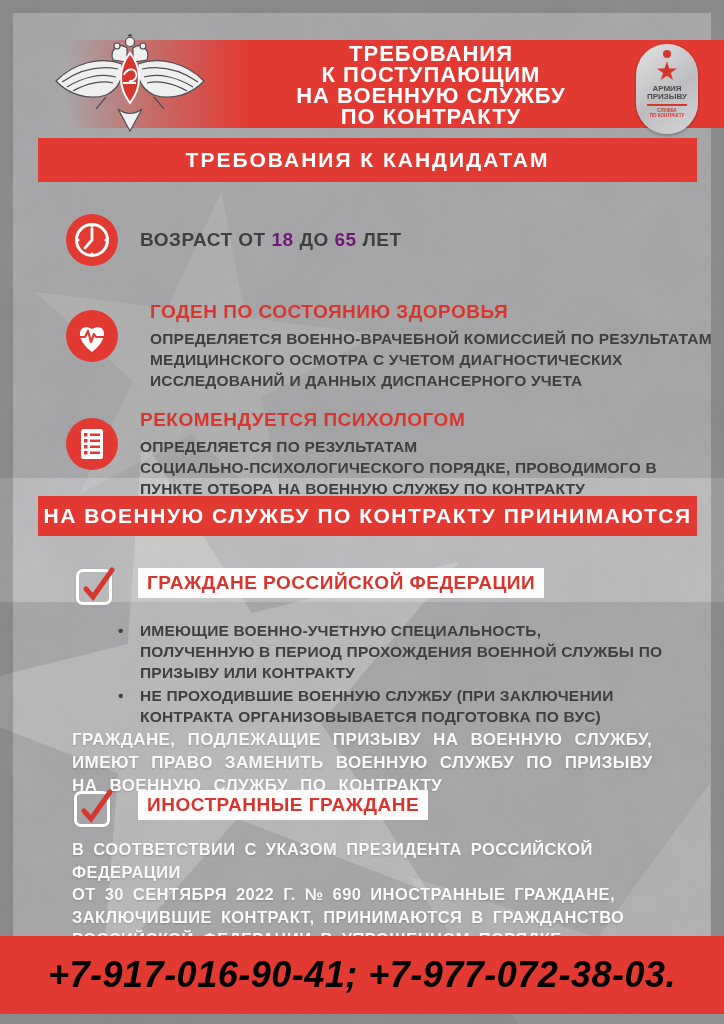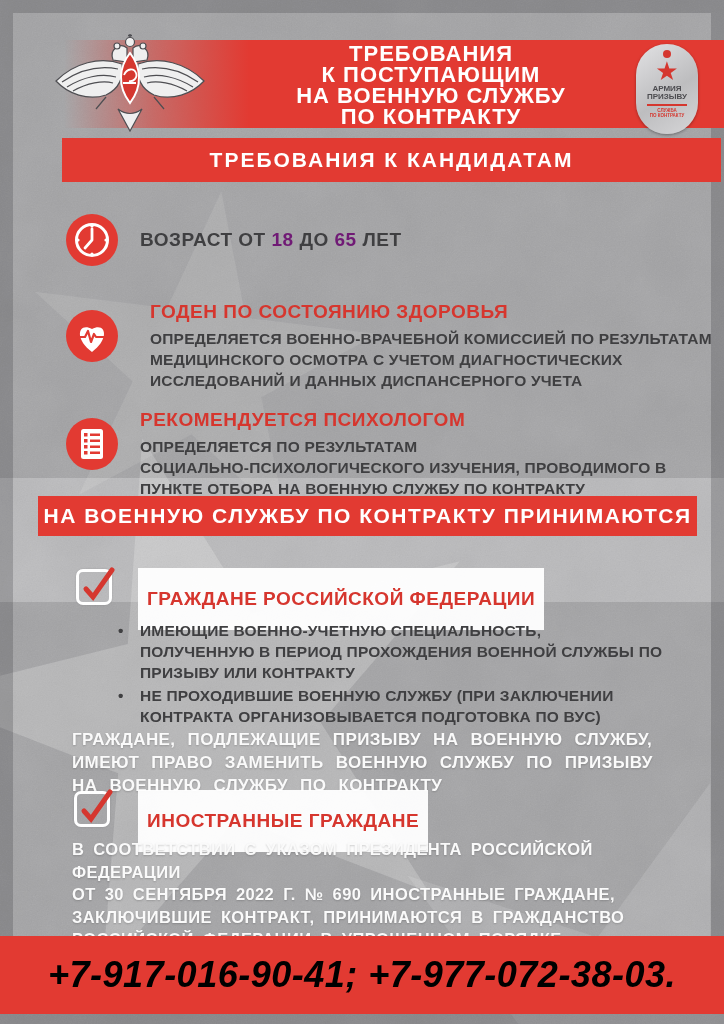--- a/index.html
+++ b/index.html
@@ -25,37 +25,37 @@
     border-radius:31px; background:linear-gradient(145deg,#e2e2e4 0%,#bdbdbf 55%,#d6d6d8 100%);
     box-shadow:0 1px 3px rgba(0,0,0,0.35); text-align:center;}
   .tag-hole{width:8px; height:8px; border-radius:50%; background:#d5372f; margin:6px auto 0;}
   .tag-star{color:#d5372f; font-size:26px; line-height:26px;}
   .tag-brand{font-size:8px; line-height:8px; font-weight:800; color:#4c4c50; letter-spacing:0; margin-top:1px; white-space:pre-line;}
   .tag-div{width:40px; height:2px; background:#d5372f; margin:3px auto 2px;}
   .tag-sub{font-size:5px; line-height:5px; font-weight:700; color:#d5372f; white-space:pre-line; transform:scale(0.9);}
   
   .redbar{position:absolute; left:38px; width:659px; background:#e23a32; z-index:4;
     color:#fff; font-weight:800; text-align:center;}
-  .bar1{top:138px; height:44px; font-size:21px; line-height:44px; letter-spacing:2px;margin-left:24px;}
+  .bar1{top:138px; height:44px; font-size:21px; line-height:44px; letter-spacing:2px;}
   .bar2{top:496px; height:40px; font-size:21px; line-height:40px; letter-spacing:1.5px;}
   
   .icon-circle{position:absolute; left:66px; width:52px; height:52px; z-index:4;}
   
   .dark{color:#3f3f41;}
   .age-line{position:absolute; left:140px; top:214px; height:52px; z-index:4;
     font-size:19px; font-weight:800; line-height:52px; letter-spacing:0.5px;}
   .age-line .num{color:#701a75;}
   .req-block{position:absolute; left:140px; z-index:4;}
   .req-head{color:#d6362e; font-size:19px; font-weight:800; letter-spacing:0.5px; margin:0 0 5px 0;}
   .req-body{font-size:15.5px; font-weight:700; line-height:21px; white-space:pre-line; letter-spacing:0.2px;}
   .checkbox{position:absolute; width:30px; height:30px; border:3px solid #fff; border-radius:7px; z-index:4;
     box-shadow:0 0 2px rgba(0,0,0,0.15);}
   .checkbox svg{overflow:visible; position:absolute; left:2px; top:2px;}
   .chk-label{position:absolute; left:138px; z-index:4; color:#d6362e; font-size:19px; font-weight:800;
-    letter-spacing:0.5px; background:rgba(255,255,255,0.95); padding:20px 9px;}
+    letter-spacing:0.5px; background:rgba(255,255,255,0.95); padding:4px 9px;}
   .bullets{position:absolute; left:118px; top:620px; z-index:4;}
   .bullet-item{display:flex; margin-bottom:2px;}
   .bullet-dot{width:22px; font-size:15.5px; font-weight:800; line-height:21px;}
   .bullet-text{font-size:15.5px; font-weight:800; line-height:21px; white-space:pre-line; letter-spacing:0.2px;}
   .white-para{position:absolute; left:72px; width:624px; z-index:4; color:#fafafa;
     font-weight:800; white-space:pre-line; text-shadow:0 1px 2px rgba(0,0,0,0.18);}
   .para1{top:728px; font-size:17px; line-height:23px; word-spacing:7px; letter-spacing:0.4px;}
   .para2{top:838px; font-size:16.5px; line-height:22.5px; word-spacing:4px; letter-spacing:0.4px;}
   
   .footer{position:absolute; left:0; right:0; top:936px; height:78px; background:#e23a32; z-index:6;
@@ -166,21 +166,21 @@
         <rect x="24" y="21.5" width="10" height="2.5"></rect>
       <rect x="18" y="27" width="3.5" height="3.5"></rect>
         <rect x="24" y="27.5" width="10" height="2.5"></rect>
       <rect x="18" y="33" width="3.5" height="3.5"></rect>
         <rect x="24" y="33.5" width="10" height="2.5"></rect>
     </g>
   </svg>
   <div class="req-block" style="top:409px;">
     <div class="req-head">РЕКОМЕНДУЕТСЯ ПСИХОЛОГОМ</div>
     <div class="req-body dark">ОПРЕДЕЛЯЕТСЯ ПО РЕЗУЛЬТАТАМ
-СОЦИАЛЬНО-ПСИХОЛОГИЧЕСКОГО ИЗУЧЕНИЯ, ПРОВОДИМОГО В
+СОЦИАЛЬНО-ПСИХОЛОГИЧЕСКОГО ПОРЯДКЕ, ПРОВОДИМОГО В
 ПУНКТЕ ОТБОРА НА ВОЕННУЮ СЛУЖБУ ПО КОНТРАКТУ</div>
   </div>
 
   <div class="redbar bar2">НА ВОЕННУЮ СЛУЖБУ ПО КОНТРАКТУ ПРИНИМАЮТСЯ</div>
 
   <div class="checkbox" style="left:76px; top:569px;">
     <svg width="30" height="30" viewBox="0 0 30 30">
       <path d="M5,15 L12,23 L31,-4" stroke="#d5372f" stroke-width="5" fill="none" stroke-linecap="round"></path>
     </svg>
   </div>

